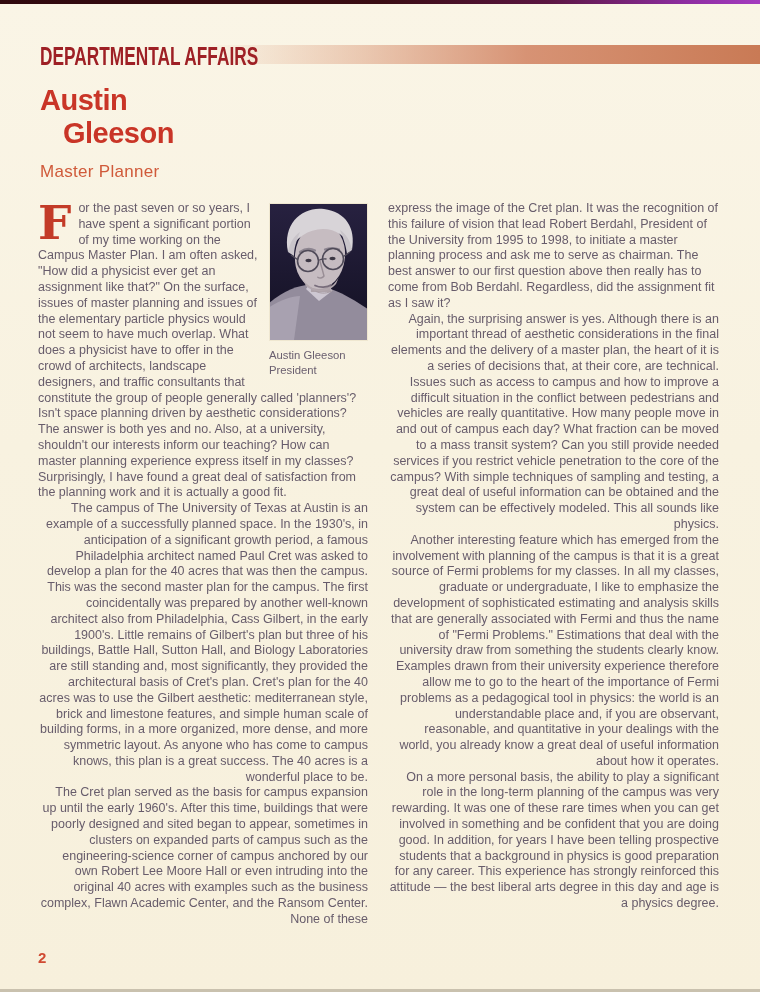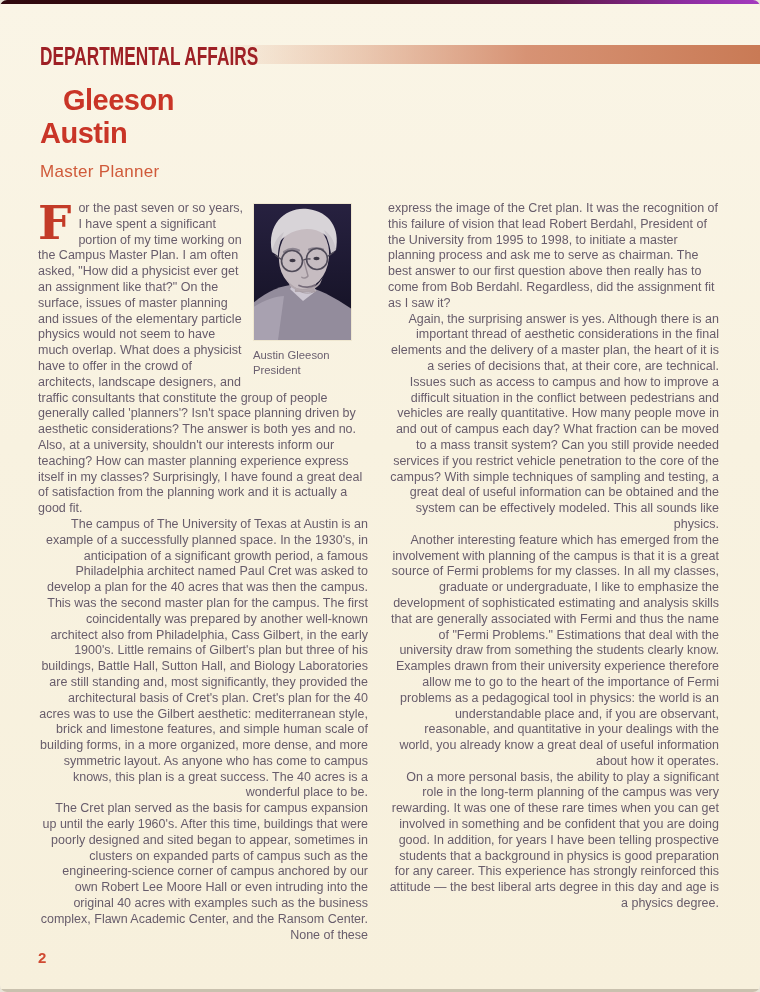--- a/index.html
+++ b/index.html
@@ -4,21 +4,20 @@
 <style>
   html, body { margin: 0; padding: 0; background: #e8e4d8; }
   .page {
     position: relative;
     width: 760px;
     height: 992px;
     margin: 0 auto;
     overflow: hidden;
     background: linear-gradient(180deg, #faf5e6 0%, #f8f2e0 45%, #f7f0dc 100%);
     font-family: "Liberation Sans", sans-serif;
-    border-radius: 7px;
   }
 
   
   .top-strip {
     position: absolute; top: 0; left: 0; right: 0; height: 4px;
     background: linear-gradient(to right, #30090e 0%, #3a0d13 50%, #5a1540 72%, #8d2da0 90%, #a43bbf 100%);
   }
   .bottom-strip {
     position: absolute; bottom: 0; left: 0; right: 0; height: 3px;
     background: #c9c1ae;
@@ -59,21 +58,21 @@
   .dropcap {
     float: left;
     font-family: "DejaVu Serif", serif;
     font-weight: 700;
     font-size: 47px; line-height: 38px;
     color: #c33b28;
     margin: 3px 7px 0 0;
   }
 
   
-  .photo-float { float: right; width: 99px; margin: 2px 16px 6px 9px; }
+  .photo-float { float: right; width: 99px; margin: 2px 0 6px 9px; }
   .photo-frame {
     width: 97px; height: 136px;
     border: 1px solid #efe7d0;
     background: #1c1830;
     display: block;
   }
   .photo-caption { margin-top: 7px; font-size: 11.3px; line-height: 14.5px; color: #6b6070; }
   .photo-caption span { display: block; }
 
   
@@ -86,22 +85,22 @@
 <body>
 
 <div class="page">
 
   <div class="top-strip"></div>
 
   <div class="header-bar"></div>
   <div class="section-title">DEPARTMENTAL AFFAIRS</div>
 
   <div class="title-block">
+    <span class="title-line">Austin</span>
     <span class="title-line second">Gleeson</span>
-    <span class="title-line">Austin</span>
     <span class="subtitle">Master Planner</span>
   </div>
 
   <div class="col col-left">
 
     <div class="photo-float">
       <svg class="photo-frame" viewBox="0 0 97 136" aria-hidden="true">
         <defs>
           <linearGradient id="pbg" x1="0" y1="0" x2="0" y2="1">
             <stop offset="0" stop-color="#272140"></stop>

